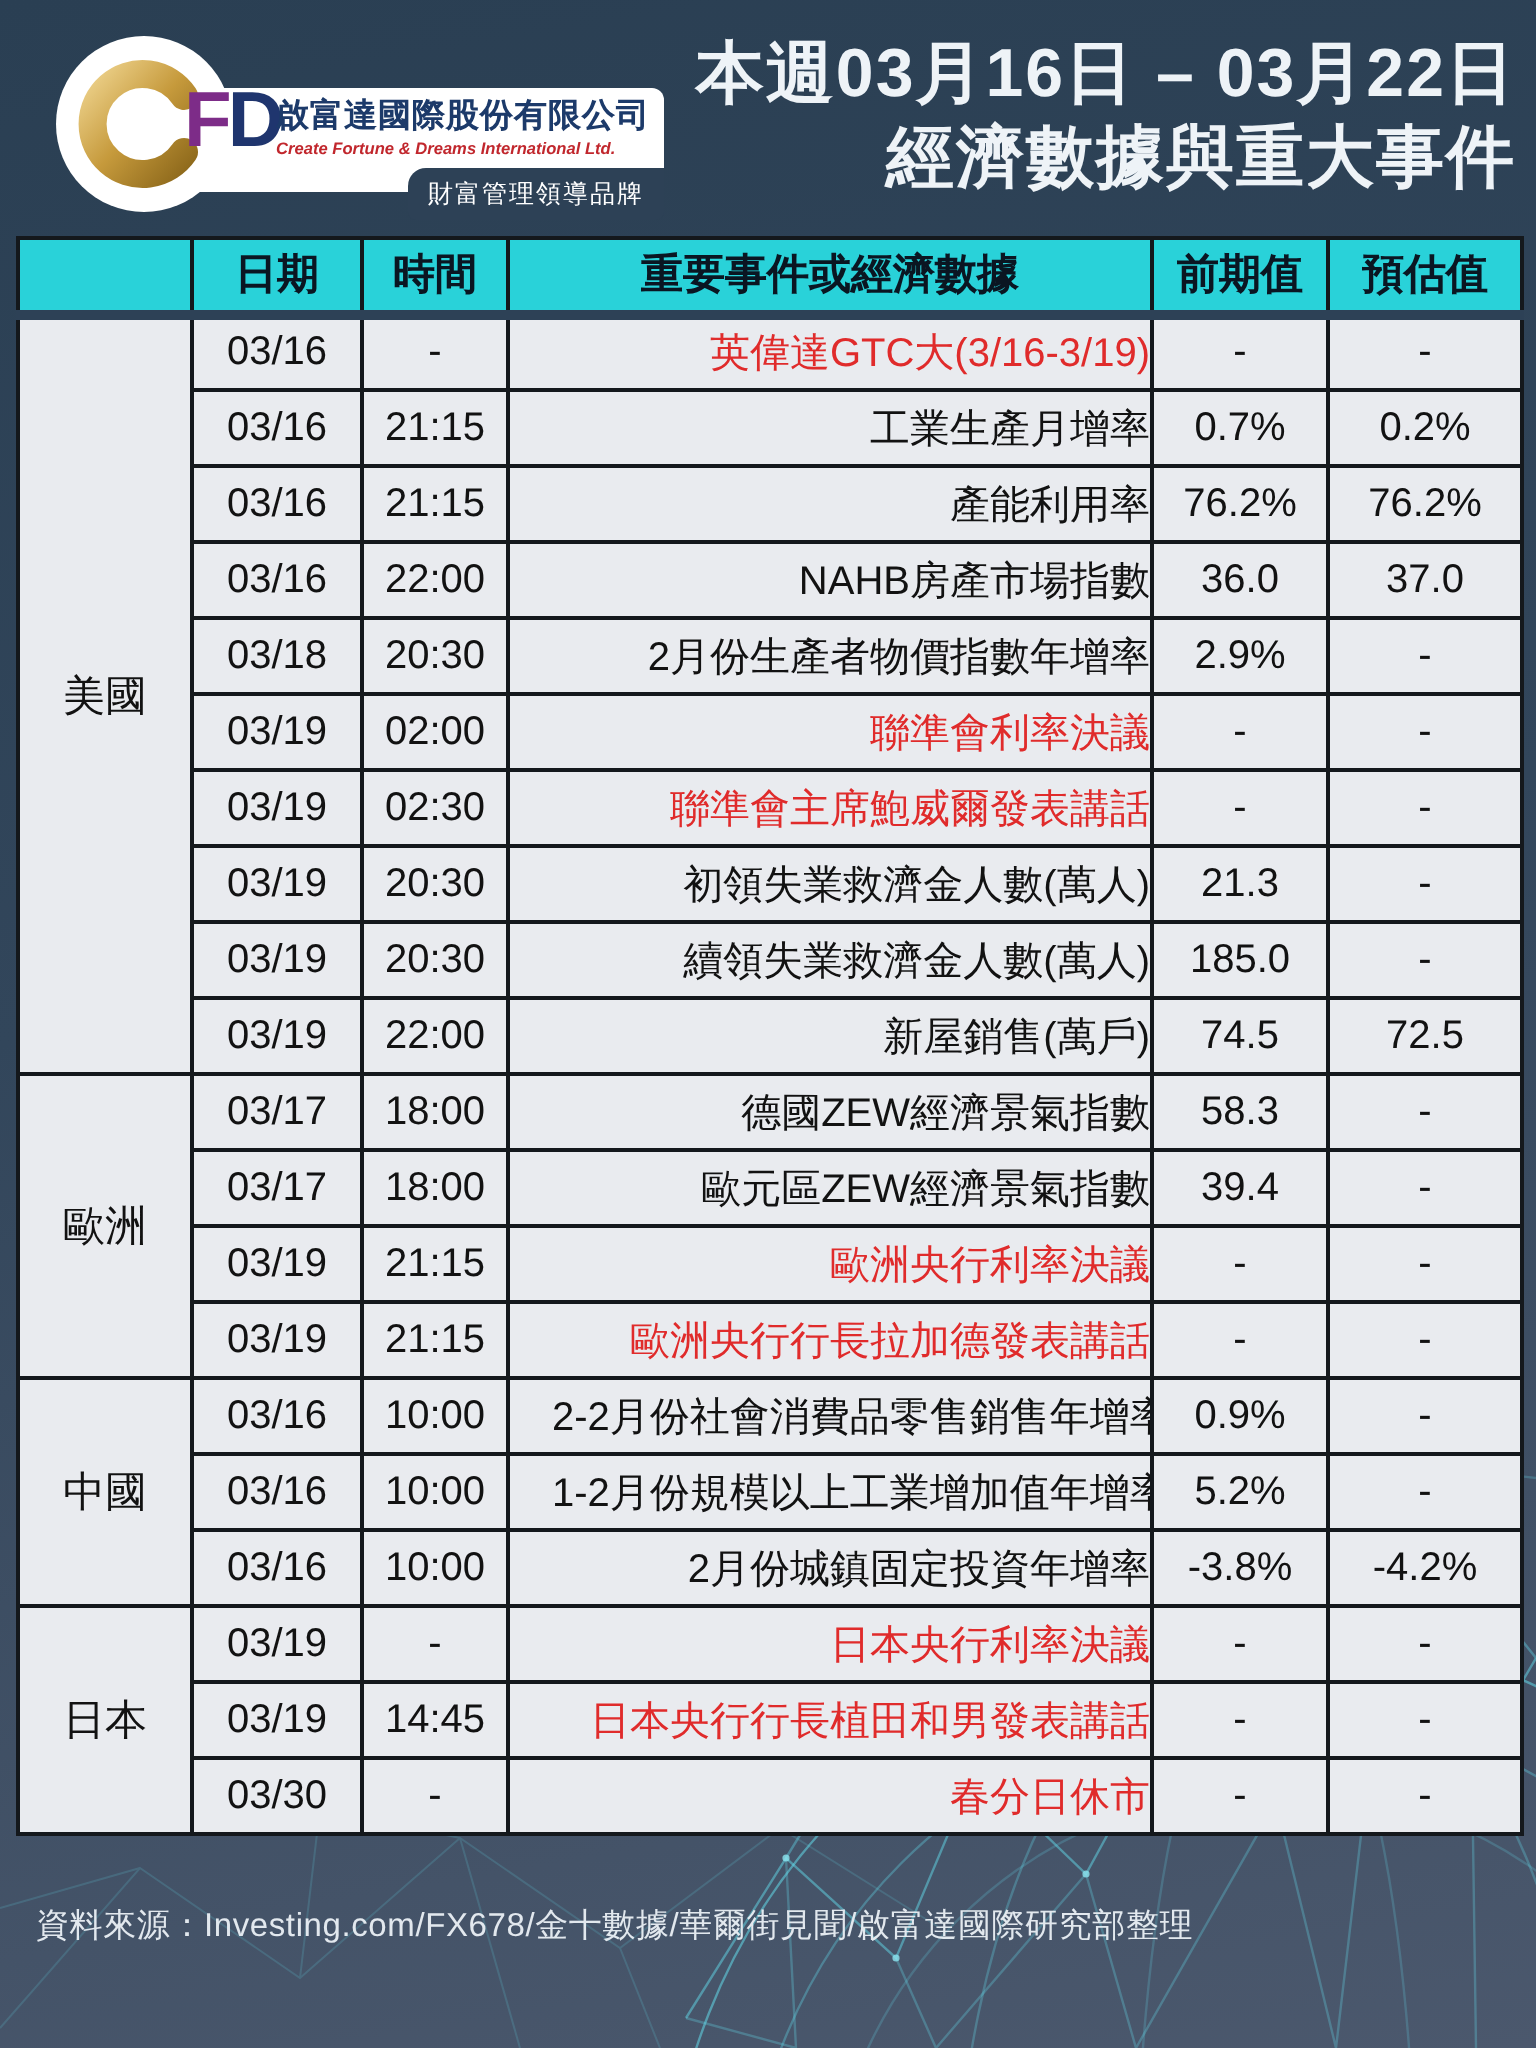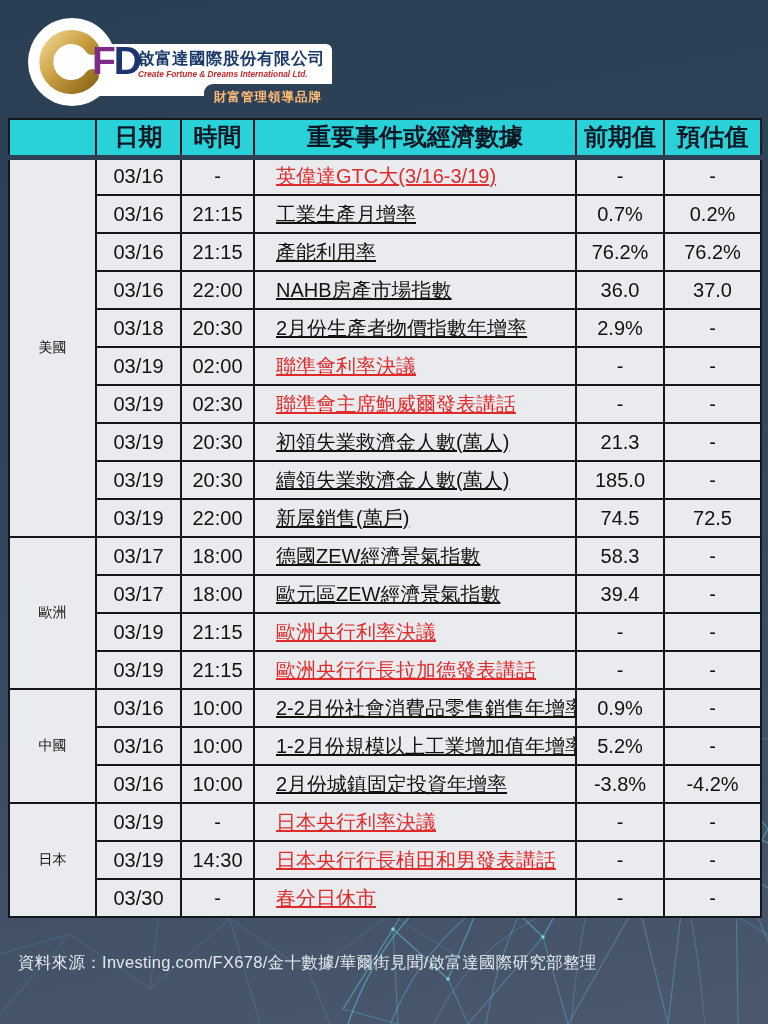--- a/index.html
+++ b/index.html
@@ -20,33 +20,33 @@
   .logo-circle{position:absolute;left:0;top:0;width:88px;height:88px;background:#fff;border-radius:50%;}
   .logo-rect{position:absolute;left:46px;top:26px;width:258px;height:52px;background:#fff;border-radius:6px;}
   .logo-ring{position:absolute;left:7px;top:7px;}
   .logo-fd{position:absolute;left:64px;top:23px;font-size:39px;font-weight:bold;letter-spacing:-2px;line-height:1;}
   .fd-f{color:#7d2c88;} .fd-d{color:#1f356e;}
   .logo-text{position:absolute;left:110px;top:31px;width:194px;}
   .company-zh{font-size:16.5px;font-weight:bold;color:#1c3a6a;letter-spacing:.5px;white-space:nowrap;line-height:1.1;}
   .company-en{font-size:8.3px;font-weight:bold;color:#c1272d;white-space:nowrap;margin-top:2px;font-style:italic;}
   .badge{position:absolute;left:176px;top:66px;width:128px;height:26px;background:var(--navy-gap);
          border-radius:9px 0 4px 4px;display:flex;align-items:center;justify-content:center;}
-  .badge span{color:#fdba74;font-size:12.5px;font-weight:bold;letter-spacing:1px;white-space:nowrap;}
+  .badge span{color:#ffffff;font-size:12.5px;font-weight:normal;letter-spacing:1px;white-space:nowrap;}
   .title{position:absolute;right:10px;top:2px;text-align:right;color:#eef3f7;font-weight:bold;
          font-size:34px;line-height:1.24;letter-spacing:1px;white-space:nowrap;}
   
   table{border-collapse:collapse;table-layout:fixed;width:752px;margin:118px 0 0 8px;position:relative;z-index:1;}
-  th{background:var(--accent-cyan);color:#0a1622;font-size:24px;font-weight:bold;height:33px;
+  th{background:var(--accent-cyan);color:#0a1622;font-size:21px;font-weight:bold;height:33px;
      border:2px solid var(--border);border-bottom:5px solid var(--navy-gap);padding:0;}
   td{background:var(--row-bg);border:2px solid var(--border);font-size:20px;color:#121212;
      height:36px;padding:0;text-align:center;overflow:hidden;white-space:nowrap;}
   tr{height:38px;}
-  td.e{text-align:left;padding-left:21px;text-decoration:underline;}
+  td.e{text-align:right;padding-left:21px;}
   td.red{color:var(--red);}
-  td.region{font-size:14px;}
+  td.region{font-size:21px;}
   
   .footer{position:absolute;left:18px;top:942px;z-index:2;color:#edf1f5;}
   .f-line{font-size:21.5px;font-weight:500;line-height:1.45;letter-spacing:.5px;}
   .f-src{margin-top:10px;font-size:16.5px;color:#e2e8ee;letter-spacing:.3px;}
 </style>
 </head>
 <body>
 
 <div class="page">
 
@@ -103,20 +103,24 @@
       </svg>
       <div class="logo-fd"><span class="fd-f">F</span><span class="fd-d">D</span></div>
       <div class="logo-text">
         <div class="company-zh">啟富達國際股份有限公司</div>
         <div class="company-en">Create Fortune &amp; Dreams International Ltd.</div>
       </div>
       <div class="badge">
         <span>財富管理領導品牌</span>
       </div>
     </div>
+    <div class="title">
+      <div>本週03月16日 – 03月22日</div>
+      <div>經濟數據與重大事件</div>
+    </div>
   </div>
 
   <table>
     <colgroup>
       <col style="width:87px">
         <col style="width:85px">
         <col style="width:73px">
       <col style="width:322px">
         <col style="width:88px">
         <col style="width:97px">
@@ -261,21 +265,21 @@
       <tr>
         <td class="region" rowspan="3">日本</td>
         <td>03/19</td>
         <td>-</td>
         <td class="e red">日本央行利率決議</td>
         <td>-</td>
         <td>-</td>
       </tr>
       <tr>
         <td>03/19</td>
-        <td>14:30</td>
+        <td>14:45</td>
         <td class="e red">日本央行行長植田和男發表講話</td>
         <td>-</td>
         <td>-</td>
       </tr>
       <tr>
         <td>03/30</td>
         <td>-</td>
         <td class="e red">春分日休市</td>
         <td>-</td>
         <td>-</td>

